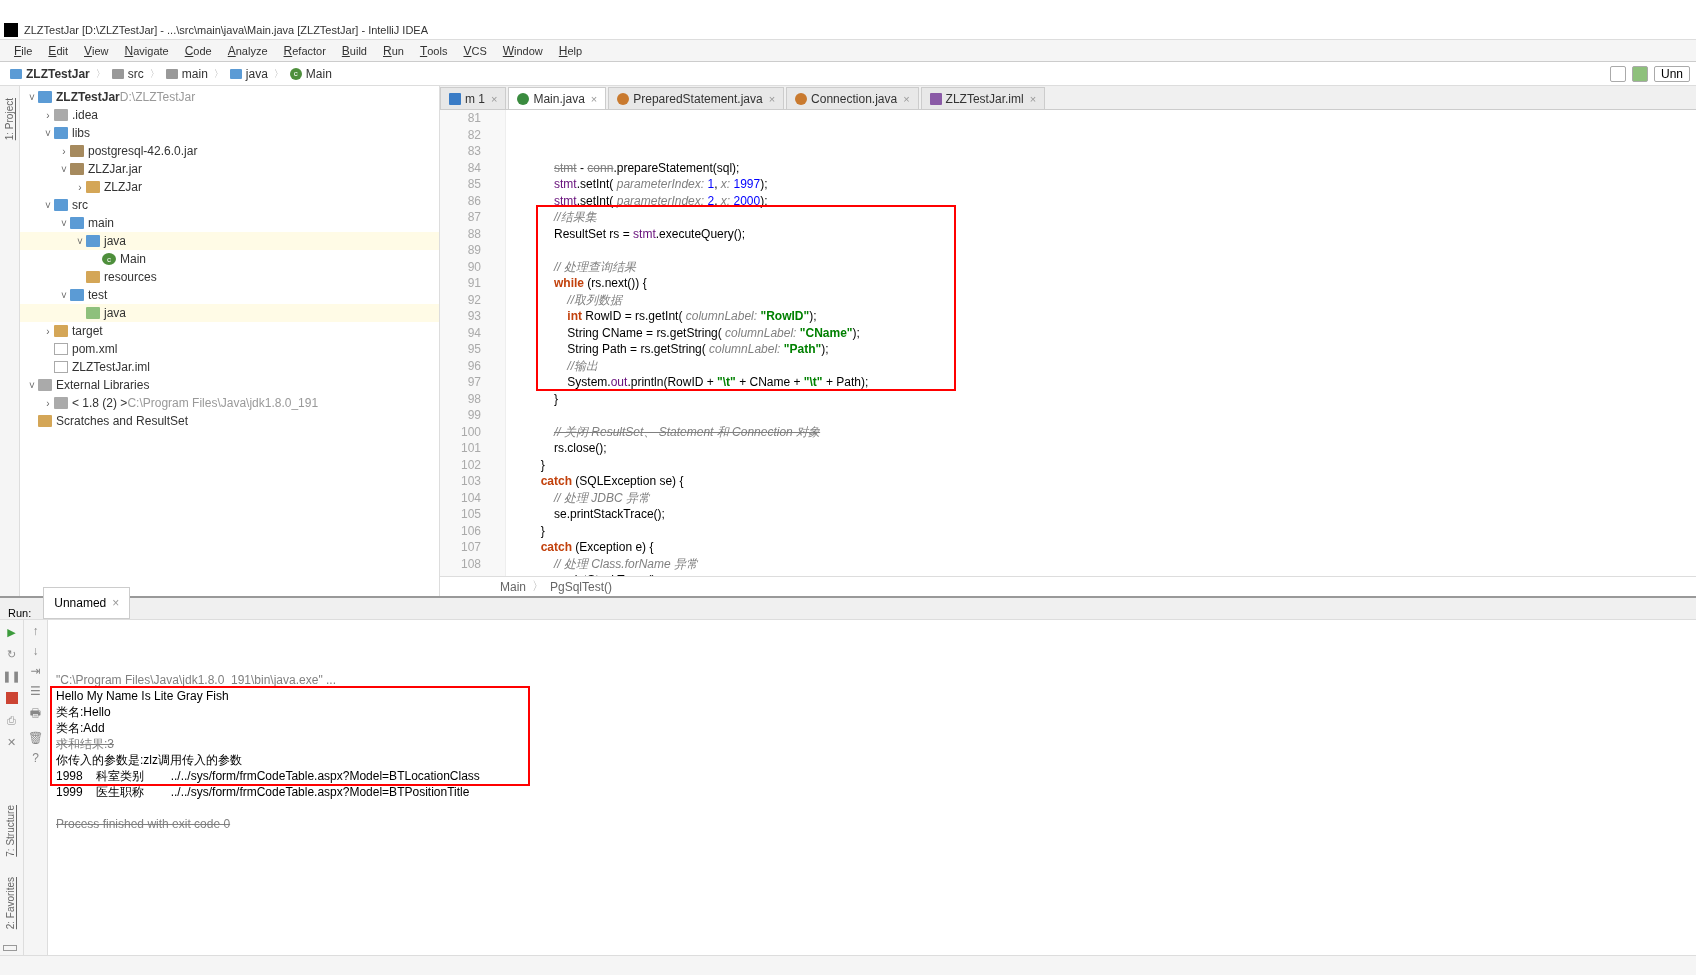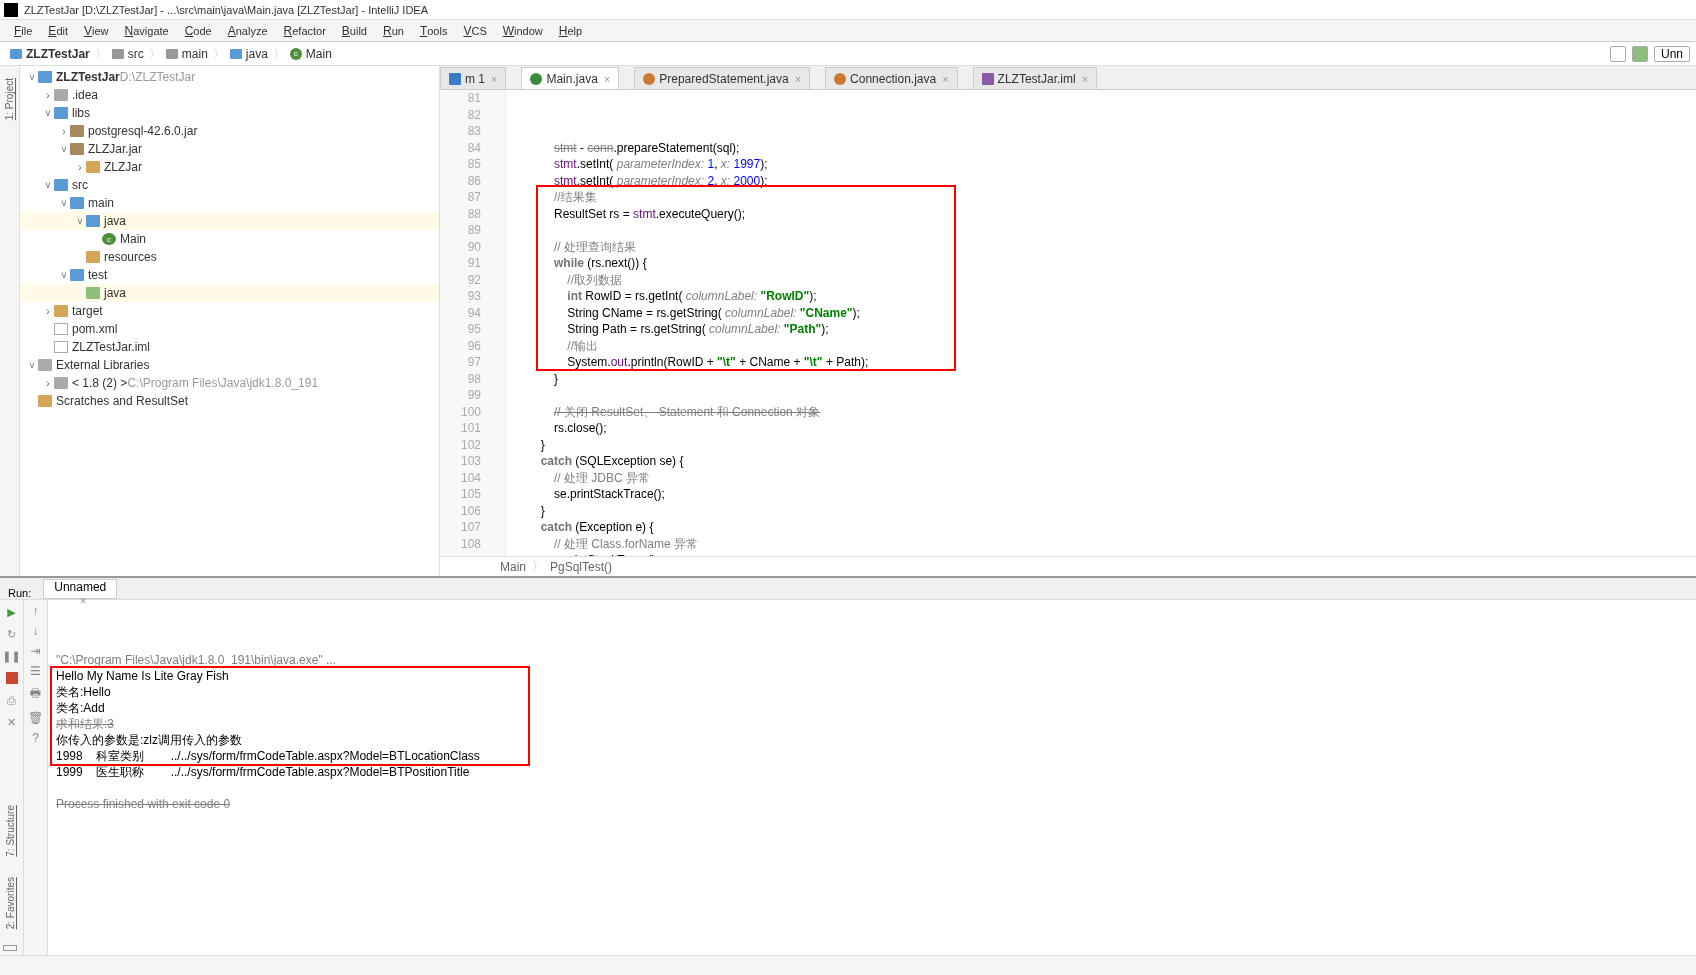--- a/index.html
+++ b/index.html
@@ -1,17 +1,17 @@
 <!DOCTYPE html>
 <html><head>
 <meta charset="utf-8">
 <style>
 * { margin: 0; padding: 0; box-sizing: border-box; font-family: "Segoe UI", Arial, sans-serif; font-size: 12px; }
 body { background: #fff; width: 1696px; height: 975px; overflow: hidden; position: relative; }
-.title-bar { height: 20px; background: #fff; display: flex; align-items: center; padding: 0 4px; border-bottom: 1px solid #ddd; }
+.title-bar { height: 20px; background: #fff; display: flex; align-items: center; padding: 0 4px; border-bottom: 1px solid #ddd; margin-top: 20px; }
 .title-bar .app-icon { width: 14px; height: 14px; background: #000; margin-right: 6px; flex-shrink: 0; }
 .title-bar .title-text { font-size: 11px; color: #333; }
 .menu-bar { height: 22px; background: #f5f5f5; display: flex; align-items: center; padding: 0 6px; border-bottom: 1px solid #ccc; }
 .menu-bar .menu-item { padding: 2px 8px; font-size: 11px; color: #333; cursor: pointer; }
 .menu-bar .mnemon { text-decoration: underline; }
 .bread-bar { height: 24px; background: #fff; display: flex; align-items: center; padding: 0 6px; border-bottom: 1px solid #ddd; }
 .bread-bar .crumb { display: flex; align-items: center; font-size: 11px; color: #333; padding: 0 4px; }
 .bread-bar .sep { color: #aaa; font-size: 10px; padding: 0 2px; }
 .bread-bar .bold { font-weight: bold; }
 .bread-bar .folder-icon { width: 12px; height: 10px; background: #5b9bd5; margin-right: 4px; border-radius: 1px; }
@@ -37,46 +37,46 @@
 .tree-icon.folder.orange { background: #d4a657; }
 .tree-icon.folder.green { background: #8ec07c; }
 .tree-icon.folder.gray { background: #aaa; }
 .tree-icon.jar { background: #a68a5e; border-radius: 1px; }
 .tree-icon.file { border: 1px solid #aaa; background: #fff; }
 .tree-icon.class { background: #4e8f3c; border-radius: 50%; color: #fff; font-size: 8px; }
 .tree-label { }
 .tree-label.gray { color: #999; }
 .editor-area { flex: 1; display: flex; flex-direction: column; }
 .tabs-bar { height: 24px; background: #f0f0f0; display: flex; align-items: flex-end; border-bottom: 1px solid #ccc; }
-.tab { height: 22px; display: flex; align-items: center; padding: 0 8px; border: 1px solid #ccc; border-bottom: none; background: #e8e8e8; margin-right: 15px; font-size: 11px; color: #333; cursor: pointer; }
+.tab { height: 22px; display: flex; align-items: center; padding: 0 8px; border: 1px solid #ccc; border-bottom: none; background: #e8e8e8; margin-right: 2px; font-size: 11px; color: #333; cursor: pointer; }
 .tab.active { background: #fff; }
 .tab .tab-icon { width: 12px; height: 12px; margin-right: 4px; }
 .tab .tab-icon.blue { background: #3a7cc6; border-radius: 1px; }
 .tab .tab-icon.green { background: #3a8b3f; border-radius: 50%; }
 .tab .tab-icon.orange { background: #c97a2f; border-radius: 50%; }
 .tab .tab-icon.purple { background: #8a5aa6; border-radius: 1px; }
 .tab .close { margin-left: 6px; color: #999; font-size: 11px; }
 .editor-body { flex: 1; display: flex; overflow: hidden; position: relative; }
 .gutter { width: 66px; background: #f8f8f8; border-right: 1px solid #eee; text-align: right; padding: 0 24px 0 0; font-family: Consolas, monospace; font-size: 11px; color: #aaa; line-height: 16.5px; }
 .gutter .ln { height: 16.5px; }
 .code { flex: 1; font-family: Consolas, monospace; font-size: 11px; line-height: 16.5px; white-space: pre; padding-left: 8px; position: relative; }
-.kw { color: #737373; font-weight: bold; }
+.kw { color: #c2410c; font-weight: bold; }
 .str { color: #008000; font-weight: bold; }
-.cmt { color: #808080; }
+.cmt { color: #808080; font-style: italic; }
 .num { color: #0000ff; }
 .param { color: #808080; font-style: italic; }
 .fld { color: #660e7a; }
 .strike { text-decoration: line-through; color: #808080; }
 .red-box { position: absolute; border: 2px solid red; z-index: 5; pointer-events: none; }
 .breadcrumb-editor { height: 20px; border-top: 1px solid #ddd; display: flex; align-items: center; padding-left: 60px; font-size: 11px; color: #666; }
 .breadcrumb-editor .sep { padding: 0 6px; color: #aaa; }
 .run-panel { border-top: 2px solid #999; display: flex; flex-direction: column; height: 390px; }
 .run-header { height: 22px; background: #f0f0f0; display: flex; align-items: flex-end; border-bottom: 1px solid #ddd; }
 .run-header .label { padding: 0 8px; font-size: 11px; }
-.run-tab { height: 20px; padding: 0 10px; border: 1px solid #ccc; background: #fff; display: flex; align-items: center; font-size: 11px; margin-left: 4px; flex-direction: column; }
+.run-tab { height: 32px; padding: 0 10px; border: 1px solid #ccc; background: #fff; display: flex; align-items: center; font-size: 11px; margin-left: 4px; }
 .run-tab .close { margin-left: 6px; color: #999; }
 .run-body { flex: 1; display: flex; }
 .run-tools-left { width: 24px; background: #f5f5f5; border-right: 1px solid #ddd; display: flex; flex-direction: column; align-items: center; padding-top: 4px; gap: 6px; }
 .run-tools-left .rt-icon { width: 16px; height: 16px; display: flex; align-items: center; justify-content: center; font-size: 11px; }
 .rt-play { color: #3c9b3c; }
 .rt-stop { color: #c43; }
 .rt-gray { color: #888; }
 .run-tools-mid { width: 24px; background: #f5f5f5; border-right: 1px solid #ddd; display: flex; flex-direction: column; align-items: center; padding-top: 4px; gap: 6px; }
 .run-console { flex: 1; font-family: Consolas, "SimSun", monospace; font-size: 11px; line-height: 16px; white-space: pre; padding: 4px 8px; position: relative; }
 .run-console .grayline { color: #808080; }

